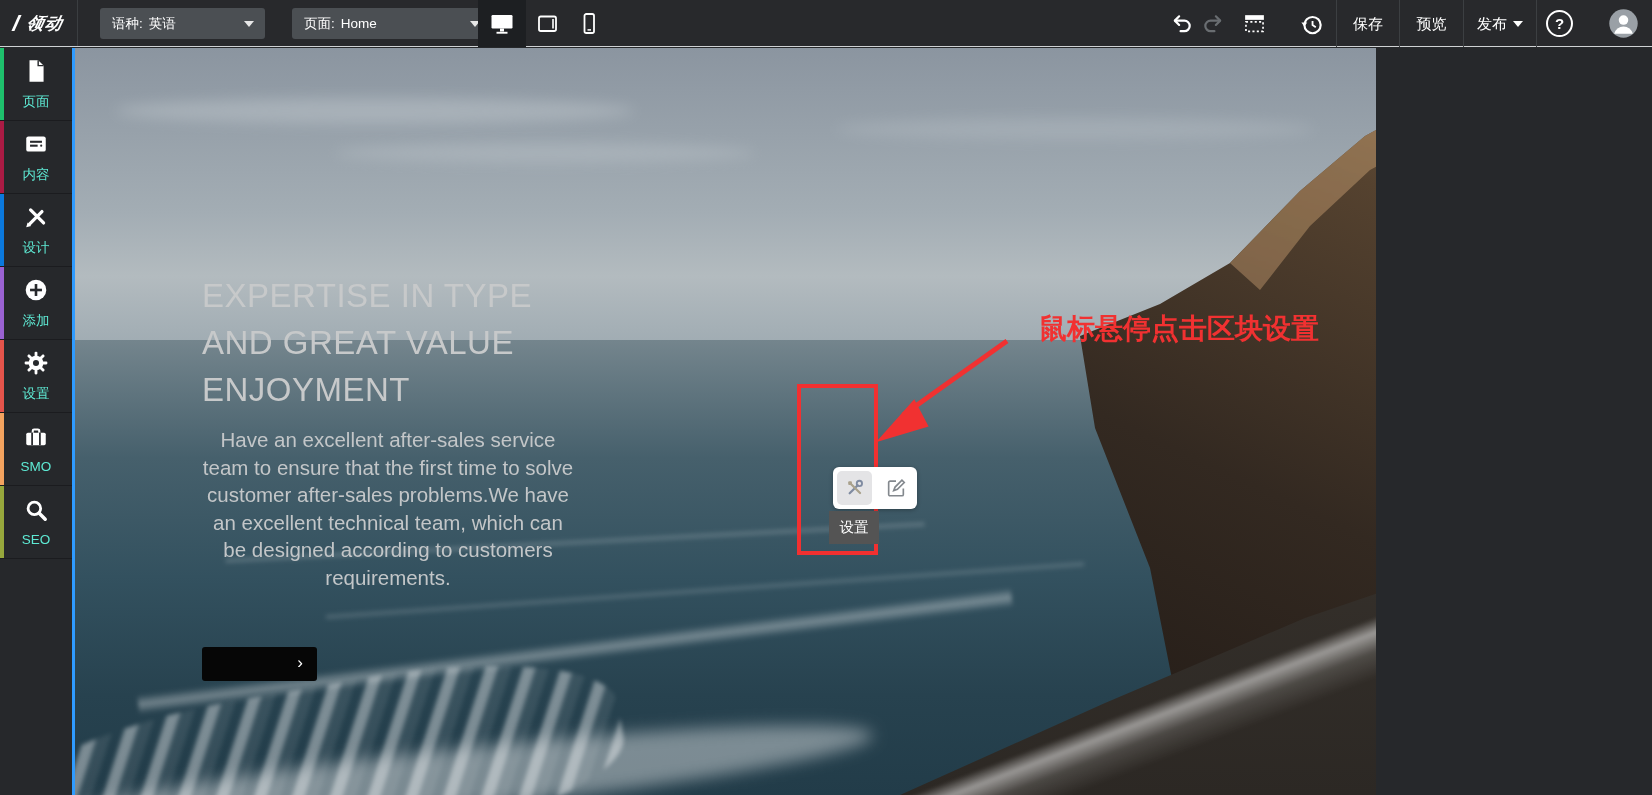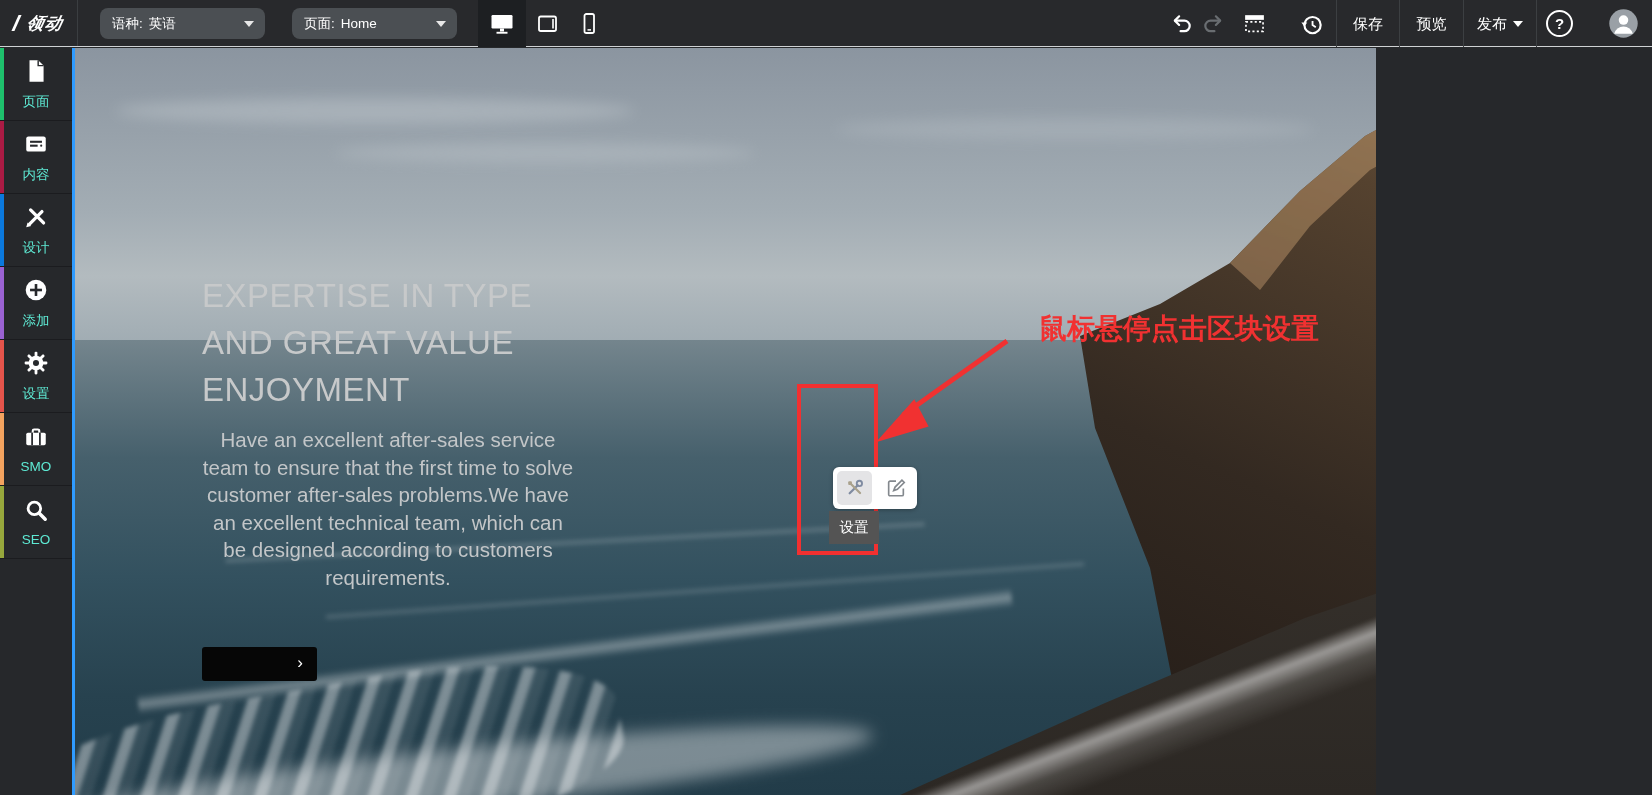--- a/index.html
+++ b/index.html
@@ -10,24 +10,24 @@
   
   .topbar { position:absolute; left:0; top:0; width:1652px; height:47px;
     background:#28292c; border-bottom:1px solid #cfd2d4; z-index:50; }
   .logo { position:absolute; left:0; top:0; width:78px; height:46px;
     border-right:1px solid #3b3e41; display:flex; align-items:center; justify-content:center;
     color:#fff; font-style:italic; font-weight:bold; font-size:17px; letter-spacing:1px;
     transform:none; }
   .logo .mark { display:inline-block; width:10px; height:16px; margin-right:2px;
     border-left:3px solid #fff; transform:skewX(-24deg); }
   .logo .txt { display:inline-block; transform:skewX(-12deg); }
-  .dd { position:absolute; top:8px; height:31px; background:#4b4f53; border-radius:8px;
+  .dd { position:absolute; top:8px; height:31px; background:#4b4f53; border-radius:3px;
     color:#fff; font-size:13.5px; display:flex; align-items:center; padding:0 12px; cursor:pointer; }
   .dd1 { left:100px; width:165px; }
-  .dd2 { left:292px; width:165px; }
+  .dd2 { left:292px; width:199px; }
   .dd .lbl { margin-right:6px; }
   .dd .caret { position:absolute; right:11px; top:13px; width:0; height:0;
     border-left:5px solid transparent; border-right:5px solid transparent; border-top:6px solid #e8e8e8; }
   .devbtn { position:absolute; top:0; height:47px; display:flex; align-items:center; justify-content:center; cursor:pointer; }
   .dev-desktop { left:478px; width:48px; background:#1d1f22; }
   .dev-tablet { left:528px; width:40px; }
   .dev-phone  { left:570px; width:38px; }
   .tb-ico { position:absolute; top:0; height:47px; display:flex; align-items:center; justify-content:center; cursor:pointer; }
   .i-undo { left:1167px; width:30px; }
   .i-redo { left:1197px; width:30px; }

